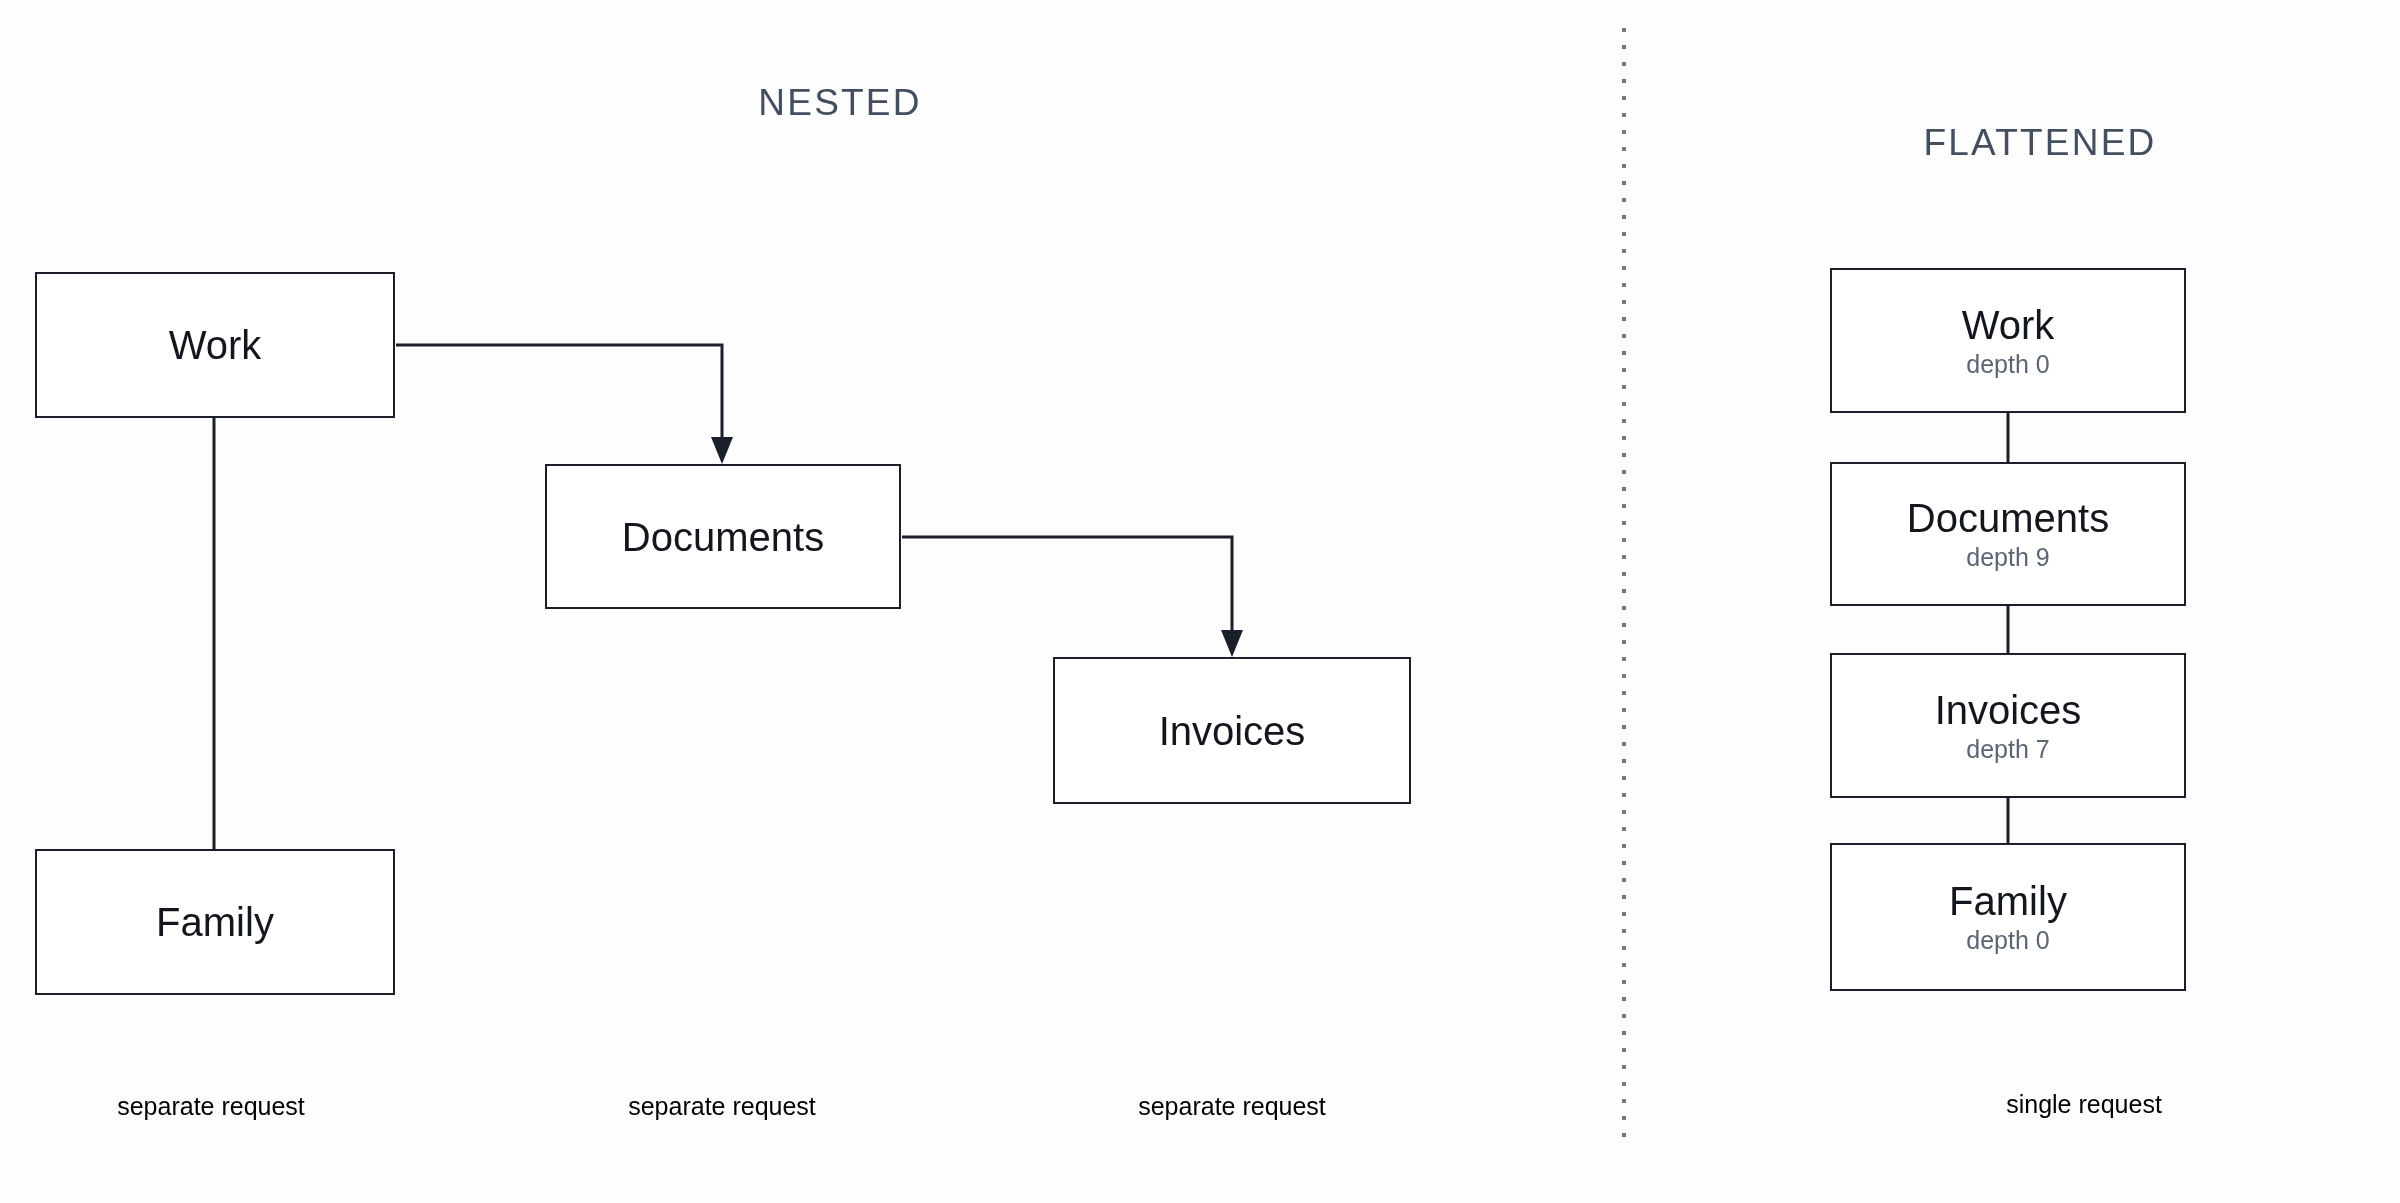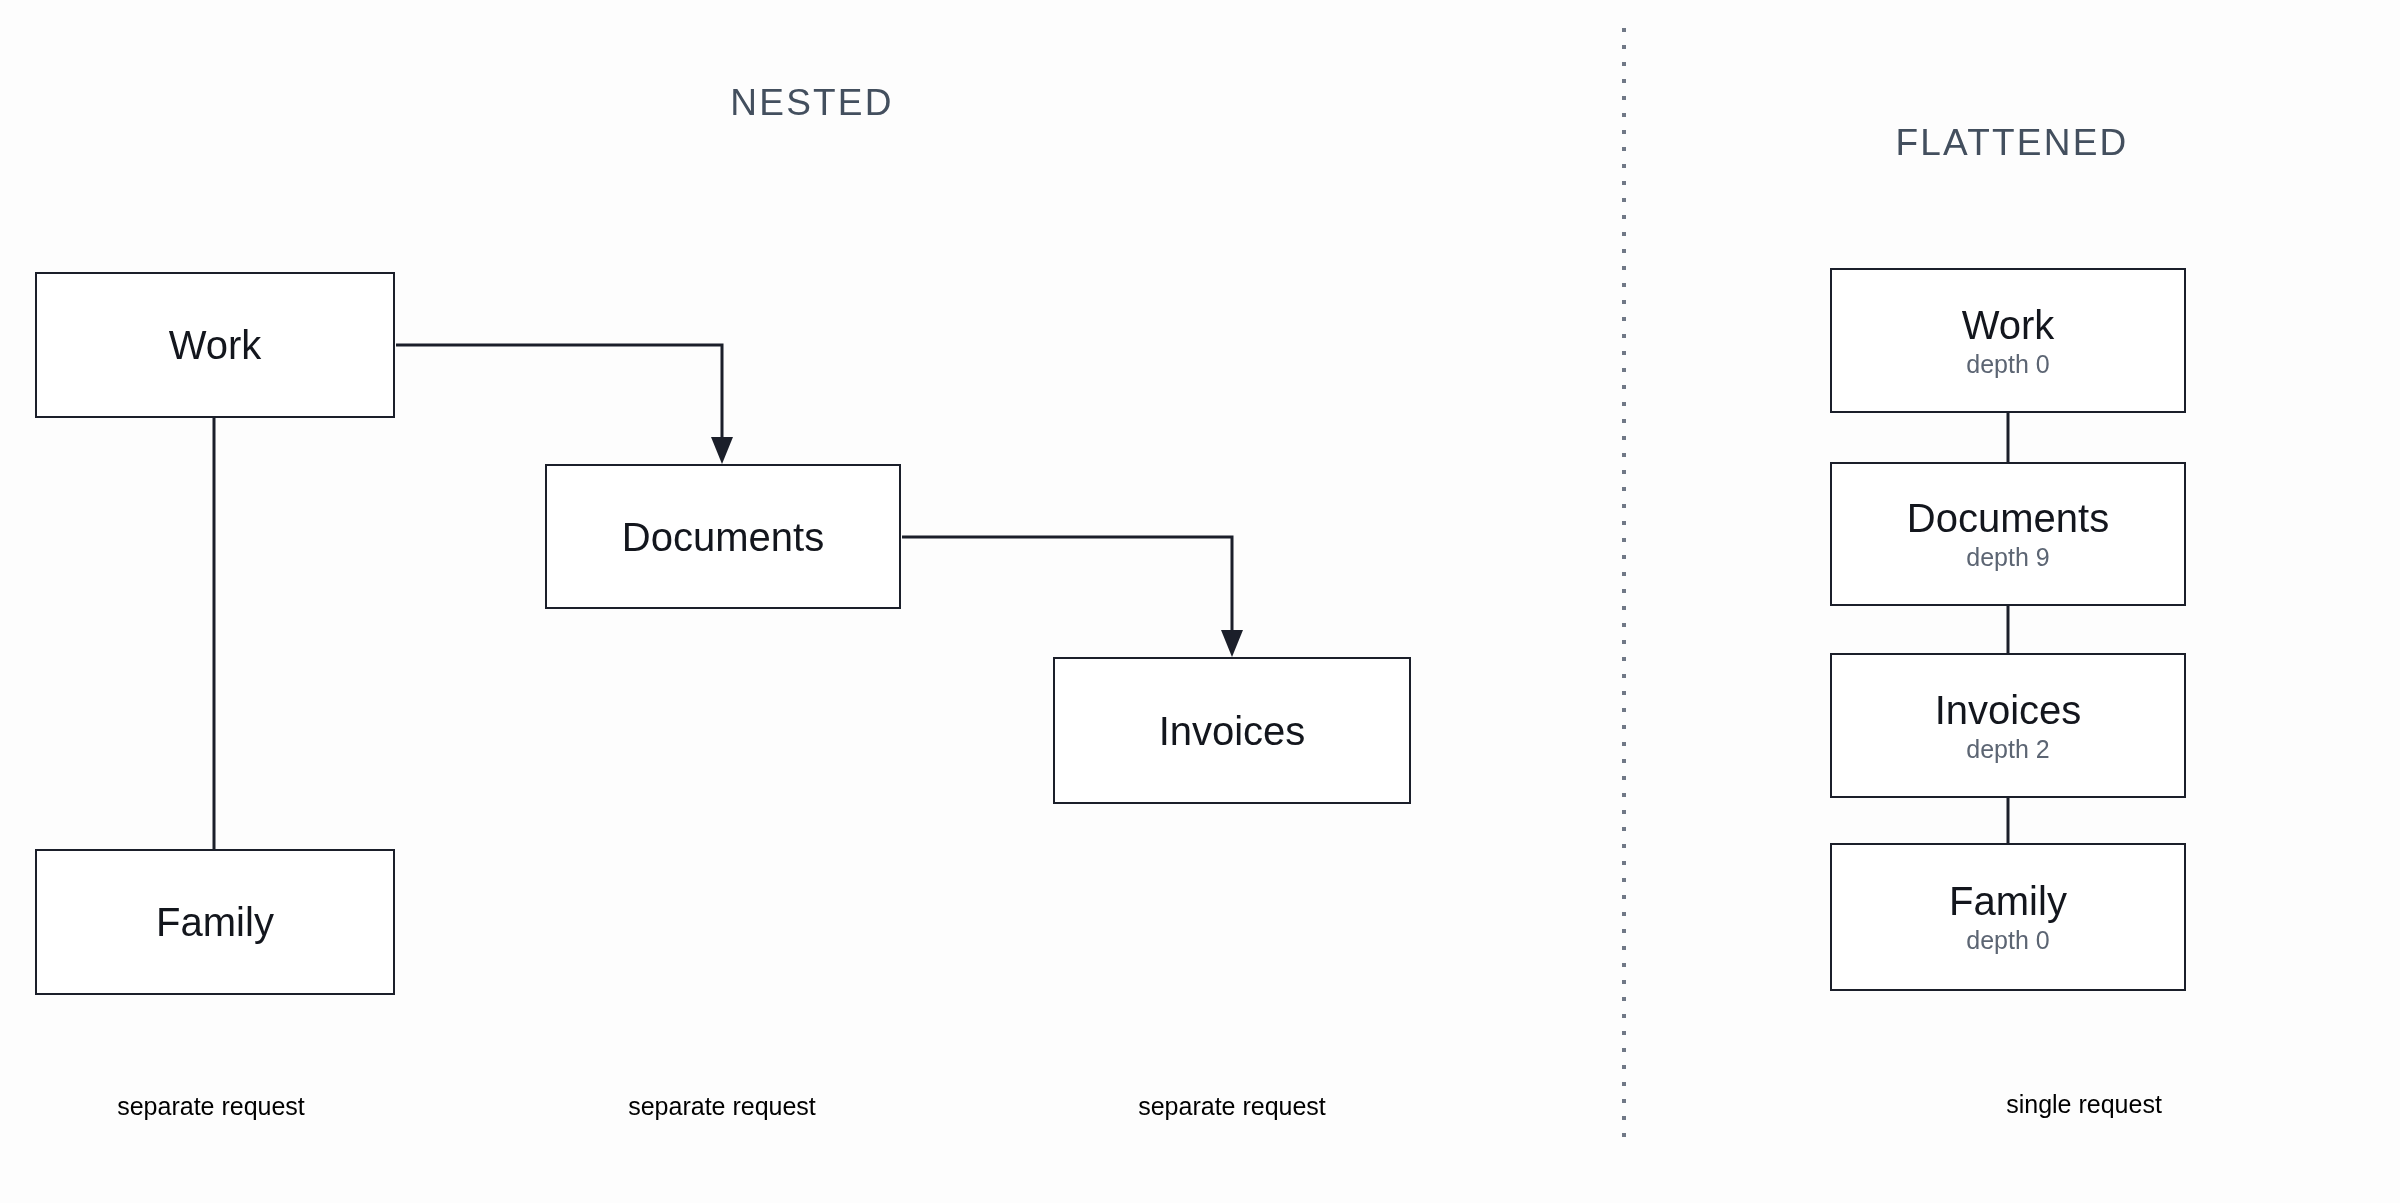--- a/index.html
+++ b/index.html
@@ -22,20 +22,21 @@
 
   
   .section-title {
     position: absolute;
     font-size: 37px;
     font-weight: 400;
     letter-spacing: 2.2px;
     color: #434f5e;
     white-space: nowrap;
     text-align: center;
+    padding-left: 28px;
   }
   #title-nested {
     left: 0;
     top: 82px;
     width: 1624px;
   }
   #title-flattened {
     left: 1624px;
     top: 82px;
     width: 776px;
@@ -186,21 +187,21 @@
     <span class="node-depth">depth 0</span>
   </div>
 
   <div class="node flat-node" id="flat-documents">
     <span class="node-label">Documents</span>
     <span class="node-depth">depth 9</span>
   </div>
 
   <div class="node flat-node" id="flat-invoices">
     <span class="node-label">Invoices</span>
-    <span class="node-depth">depth 2</span>
+    <span class="node-depth">depth 7</span>
   </div>
 
   <div class="node flat-node" id="flat-family">
     <span class="node-label">Family</span>
     <span class="node-depth">depth 0</span>
   </div>
 
   <div class="caption" id="caption-0">separate request</div>
   <div class="caption" id="caption-1">separate request</div>
   <div class="caption" id="caption-2">separate request</div>

